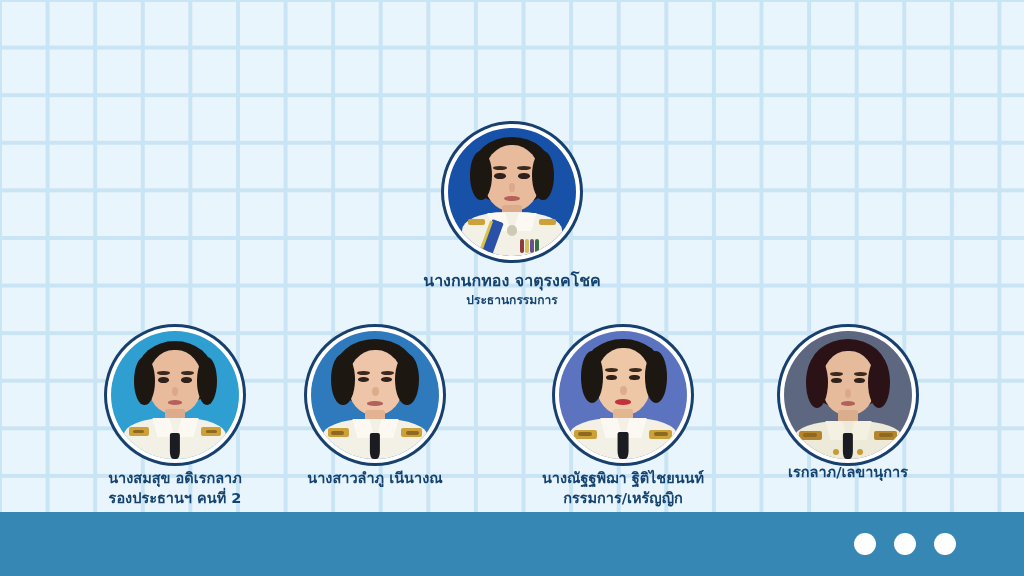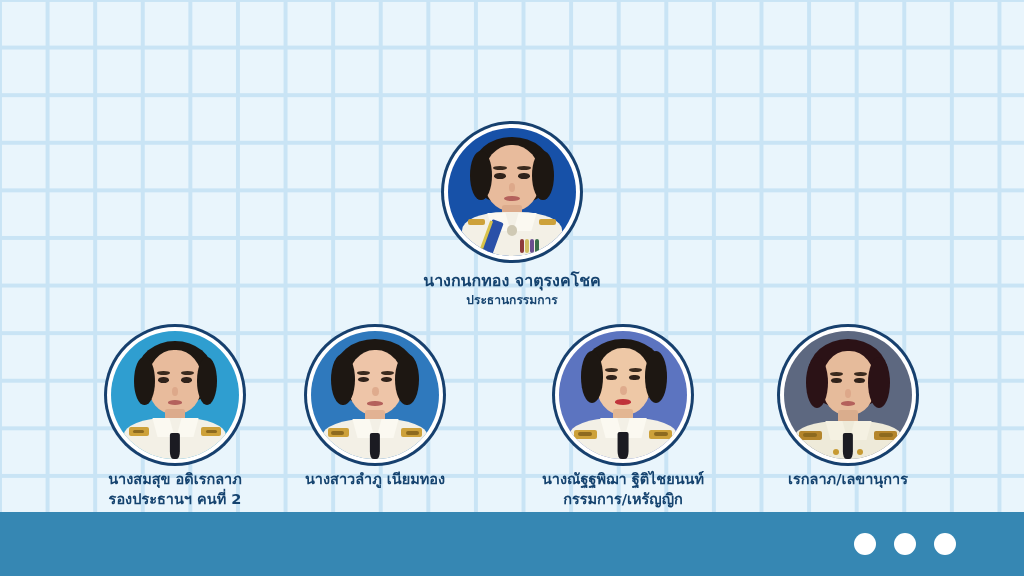--- a/index.html
+++ b/index.html
@@ -100,21 +100,21 @@
 
   
   #chair { top:128px; left:0; width:100%; }
   #chair .avatar { width:128px; height:128px; }
   #chair .p-name { font-size:16px; margin-top:14px; }
   #chair .p-role { font-size:12px; }
 
   
   .member { top:331px; width:230px; }
   .member .avatar { width:128px; height:128px; }
-  .member .labels { margin-top:10px;text-align:center; }
+  .member .labels { margin-top:3px;text-align:center; }
 
   #member-0 { left:60px;  }
   #member-1 { left:260px; }
   #member-2 { left:508px; }
   #member-3 { left:733px; }
 
   
   #footer-bar {
     position:absolute; left:0; bottom:0; width:1024px; height:64px;
     background:#3687b3;
@@ -211,21 +211,21 @@
         <div class="collar-l" style="left:34%;bottom:16%;width:13%;height:15%;transform:skewX(15deg);background:#fbf9f1;"></div>
         <div class="collar-r" style="left:53%;bottom:16%;width:13%;height:15%;transform:skewX(-15deg);background:#fbf9f1;"></div>
         <div class="tie" style="bottom:0;width:8%;height:20%;"></div>
         <div class="epaulette" style="left:13%;bottom:17%;width:17%;height:7%;"></div>
         <div class="epaulette" style="left:70%;bottom:17%;width:17%;height:7%;"></div>
         <div class="epaulette dark" style="left:16%;bottom:19%;width:10%;height:3%;"></div>
         <div class="epaulette dark" style="left:74%;bottom:19%;width:10%;height:3%;"></div>
       </div>
     </div>
     <div class="labels">
-      <div class="p-name">นางสาวลำภู เนียมทอง</div>
+      <div class="p-name">นางสาวลำภู เนีนางณ</div>
     </div>
   </div>
 
   <div id="member-2" class="person member">
     <div class="avatar" style="background: rgb(92, 116, 192); box-shadow: rgb(255, 255, 255) 0px 0px 0px 4px, rgb(23, 64, 110) 0px 0px 0px 7px;">
       <div class="photo">
         <div class="hair" style="left:19%;top:6%;width:62%;height:50%;"></div>
         <div class="face" style="left:29%;top:13%;width:43%;height:53%;background:#eec8a6;"></div>
         <div class="brow" style="left:36%;top:29%;width:10%;height:3%;"></div>
         <div class="brow" style="left:55%;top:29%;width:10%;height:3%;"></div>

